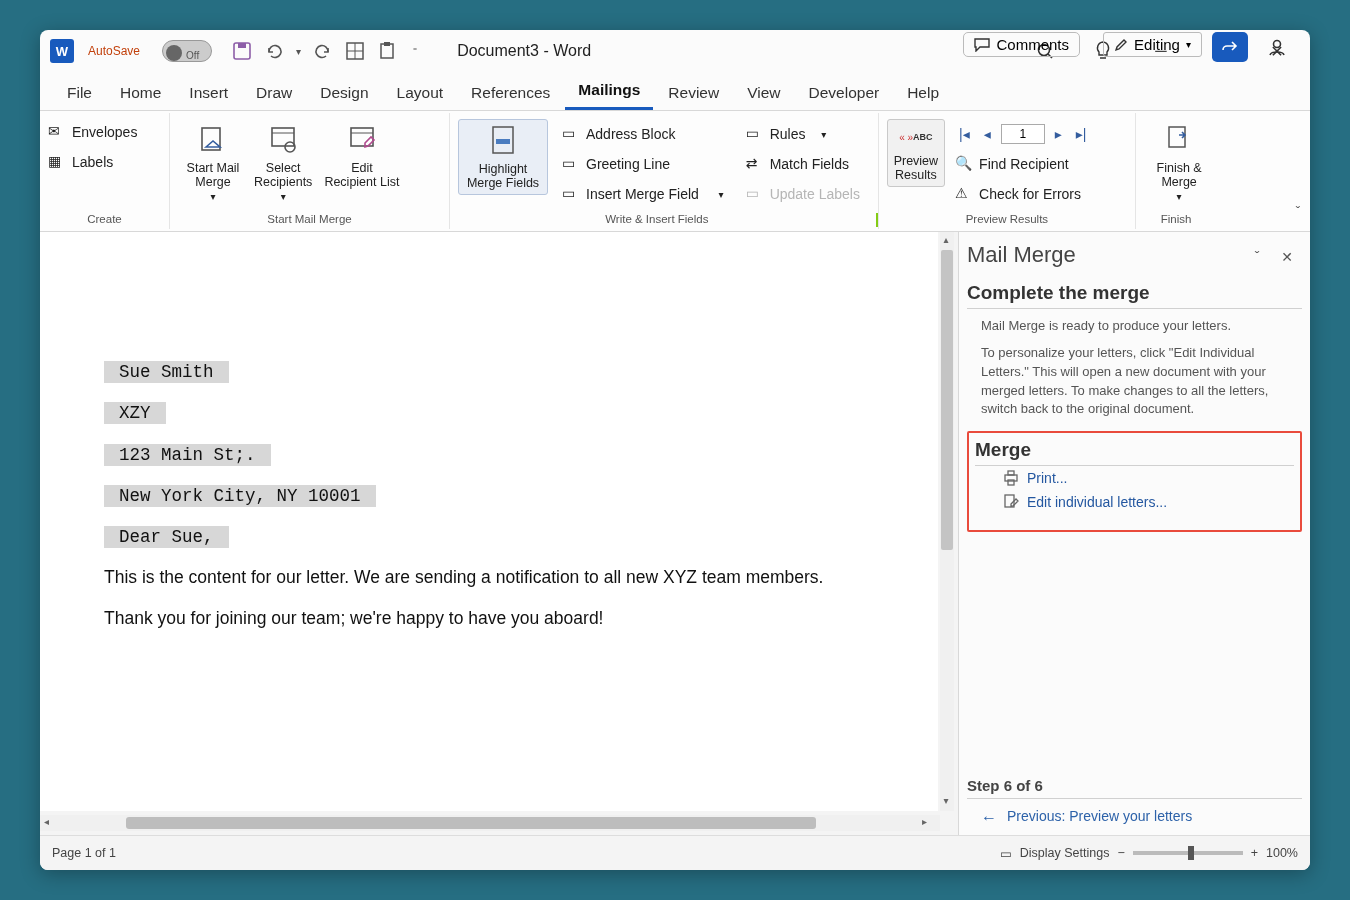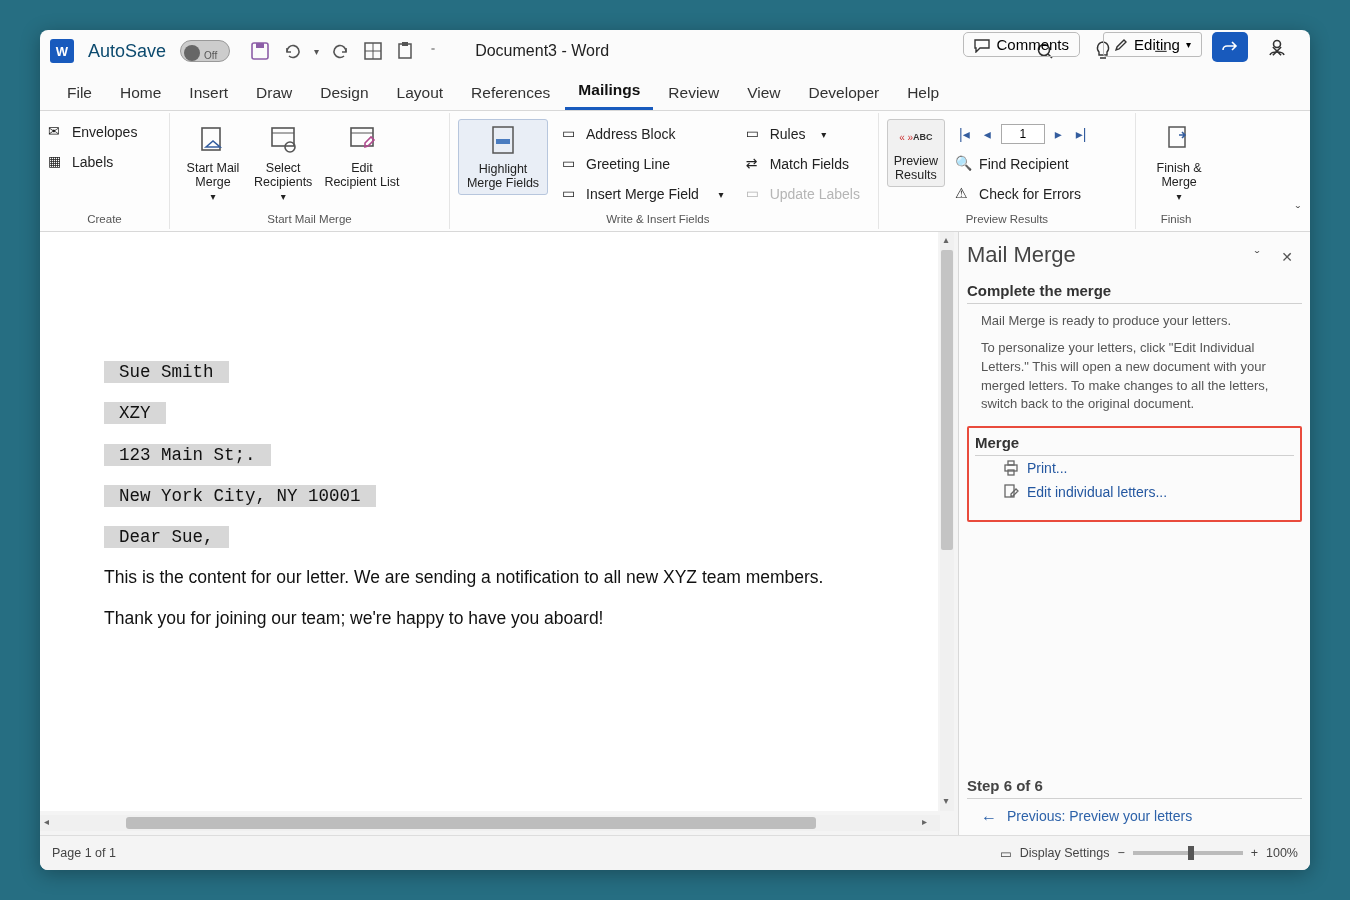--- a/index.html
+++ b/index.html
@@ -1,20 +1,20 @@
 <!DOCTYPE html>
 <html><head>
 <meta charset="utf-8">
 <style>
 *{box-sizing:border-box;margin:0;padding:0;font-family:"Segoe UI",Arial,sans-serif;}
 body{background:#266e82;display:flex;align-items:flex-start;justify-content:center;width:1350px;height:900px;overflow:hidden;}
 .app{position:absolute;top:30px;left:40px;width:1270px;height:840px;background:#fbfbfb;border-radius:8px;box-shadow:0 4px 20px rgba(0,0,0,.3);display:flex;flex-direction:column;overflow:hidden;}
 .titlebar{height:42px;display:flex;align-items:center;padding:0 10px;gap:6px;}
 .w-icon{width:24px;height:24px;background:#185abd;border-radius:3px;color:#fff;display:flex;align-items:center;justify-content:center;font-weight:bold;font-size:13px;}
-.auto{font-size:18px;color:#0c4a6e;margin-left:8px;margin-right:8px;}
+.auto{font-size:12px;color:#c2410c;margin-left:8px;margin-right:16px;}
 .toggle{width:50px;height:22px;border-radius:11px;background:#ccc;border:1px solid #999;position:relative;display:flex;align-items:flex-end;}
 .toggle-knob{width:16px;height:16px;border-radius:50%;background:#666;margin-left:3px;}
 .toggle-label{font-size:10px;color:#555;margin-left:4px;}
 .qat{display:flex;align-items:center;gap:12px;margin-left:14px;}
 .qat-icon{width:20px;height:20px;display:flex;align-items:center;justify-content:center;color:#555;}
 .docname{margin-left:30px;font-size:16px;color:#222;}
 .tb-right{margin-left:auto;display:flex;align-items:center;gap:28px;padding-right:8px;}
 .tb-btn{width:30px;height:30px;display:flex;align-items:center;justify-content:center;color:#333;font-size:16px;}
 .tabs{height:38px;display:flex;align-items:flex-end;padding:0 14px;gap:2px;}
 .tab{padding:8px 13px;font-size:15.5px;color:#333;cursor:pointer;}
@@ -23,41 +23,41 @@
 .rgroup{height:116px;border-right:1px solid #e5e5e5;display:flex;flex-direction:column;justify-content:space-between;padding:4px 0 2px 0;}
 .rgroup-body{flex:1;display:flex;align-items:flex-start;padding:2px 8px;}
 .rgroup-label{text-align:center;font-size:11.5px;color:#555;padding-bottom:2px;}
 .big-btn{display:flex;flex-direction:column;align-items:center;justify-content:flex-start;padding:4px 6px;min-width:70px;text-align:center;font-size:12.5px;color:#222;gap:2px;}
 .big-btn .ico{width:34px;height:34px;margin-bottom:2px;display:flex;align-items:center;justify-content:center;}
 .big-btn.active{background:#e9eef6;border:1px solid #b7c6dd;border-radius:3px;}
 .small-row{display:flex;align-items:center;gap:6px;padding:2px 0;font-size:14px;color:#222;height:30px;}
 .small-row .ico{width:18px;height:18px;}
 .small-row.dis{color:#b5b5b5;}
 .vstack{display:flex;flex-direction:column;justify-content:flex-start;padding:0 8px;}
-.comments-btn{border:1.5px solid #bbb;border-radius:5px;padding:3px 10px;font-size:15px;display:flex;align-items:flex-end;gap:6px;position:absolute;top:-40px;right:230px;}
+.comments-btn{border:1.5px solid #bbb;border-radius:5px;padding:3px 10px;font-size:15px;display:flex;align-items:center;gap:6px;position:absolute;top:-40px;right:230px;}
 .editing-btn{border:1.5px solid #bbb;border-radius:3px;padding:3px 10px;font-size:15px;display:flex;align-items:center;gap:6px;position:absolute;top:-40px;right:108px;}
 .share-btn{background:#185abd;color:#fff;border-radius:5px;width:36px;height:30px;display:flex;align-items:center;justify-content:center;position:absolute;top:-40px;right:62px;font-size:15px;}
 .user-btn{width:30px;height:30px;display:flex;align-items:center;justify-content:center;position:absolute;top:-40px;right:18px;color:#333;font-size:18px;}
 .main{flex:1;display:flex;overflow:hidden;}
 .doc-area{flex:1;position:relative;background:#f4f4f4;}
 .page{position:absolute;left:0;top:0;right:20px;bottom:24px;background:#fff;overflow:hidden;padding:126px 64px 0 64px;}
 .hl{background:#d7d7d7;padding:1px 15px;font-family:Liberation Mono, monospace;}
 .doc-line{font-size:17.5px;line-height:1.5;margin-bottom:14px;color:#111;}
 .salut{}
 .vscroll{position:absolute;right:4px;top:0;bottom:24px;width:14px;background:#f0f0f0;}
 .vthumb{position:absolute;right:1px;top:18px;width:12px;height:300px;background:#c4c4c4;border-radius:2px;}
 .v-arrow{position:absolute;right:2px;width:12px;height:14px;font-size:10px;color:#666;text-align:center;}
 .hscroll{position:absolute;left:0;right:18px;bottom:4px;height:16px;background:#f0f0f0;}
 .hthumb{position:absolute;left:86px;top:2px;height:12px;width:690px;background:#bdbdbd;border-radius:3px;}
 .h-arrow{position:absolute;top:1px;width:14px;height:14px;font-size:10px;color:#666;}
 .side{width:352px;border-left:1px solid #d8d8d8;background:#fbfbfb;display:flex;flex-direction:column;padding:10px 8px;}
 .side-head{display:flex;align-items:flex-start;}
 .side-title{font-size:22px;color:#444;flex:1;}
 .side-ctrl{width:30px;height:30px;display:flex;align-items:center;justify-content:center;color:#555;font-size:14px;}
-.s-h2{font-weight:600;font-size:15px;color:#333;margin-top:10px;padding-bottom:4px;border-bottom:1px solid #d0d0d0;}
+.s-h2{font-weight:600;font-size:19px;color:#333;margin-top:10px;padding-bottom:4px;border-bottom:1px solid #d0d0d0;}
 .s-p{font-size:13px;color:#555;padding:8px 0 0 14px;line-height:1.45;}
 .merge-box{border:2.5px solid #e94b3c;border-radius:2px;padding:6px 6px 16px 6px;margin-top:12px;}
 .mlink{display:flex;align-items:center;gap:8px;padding:4px 0 4px 28px;font-size:14px;color:#2457a0;cursor:pointer;}
 .mlink .ico{width:16px;height:16px;color:#6a6a6a;}
 .step{margin-top:auto;font-weight:600;font-size:15px;color:#444;border-bottom:1px solid #d0d0d0;padding-bottom:4px;}
 .prev{display:flex;align-items:center;gap:10px;padding:8px 0 0 14px;font-size:14px;color:#2d62a9;}
 .status{height:24px;background:#f4f4f4;border-top:1px solid #ddd;display:flex;align-items:center;font-size:12.5px;color:#444;padding:17px 12px;}
 .status .sp{margin-left:auto;display:flex;align-items:center;gap:8px;}
 .slider{width:110px;height:4px;background:#bbb;position:relative;}
 .slider .knob{position:absolute;left:55px;top:-5px;width:6px;height:14px;background:#555;}
@@ -261,21 +261,21 @@
           <div class="small-row">
               <span class="ico">⇄</span>
               <span>Match Fields</span>
             </div>
           <div class="small-row dis">
               <span class="ico">▭</span>
               <span>Update Labels</span>
             </div>
         </div>
       </div>
-      <div class="rgroup-label" style="border-right:1px solid #84cc16;padding-right:12px;margin-right:-1px">Write &amp; Insert Fields</div>
+      <div class="rgroup-label" style="border-right:3px solid #84cc16;padding-right:12px;margin-right:-1px">Write &amp; Insert Fields</div>
     </div>
     <div style="border-left:1px solid #e5e5e5;height:116px"></div>
 
     <div class="rgroup" style="width:auto">
       <div class="rgroup-body" style="gap:2px">
         <div class="big-btn" style="border:1px solid #c9c9c9;background:#f1f1f1;border-radius:3px;min-width:58px">
           <div class="ico" style="height:26px">
               <div style="font-size:10px;color:#c33">« »</div>
               <div style="font-size:9px;color:#333;font-weight:bold">ABC</div>
             </div>

